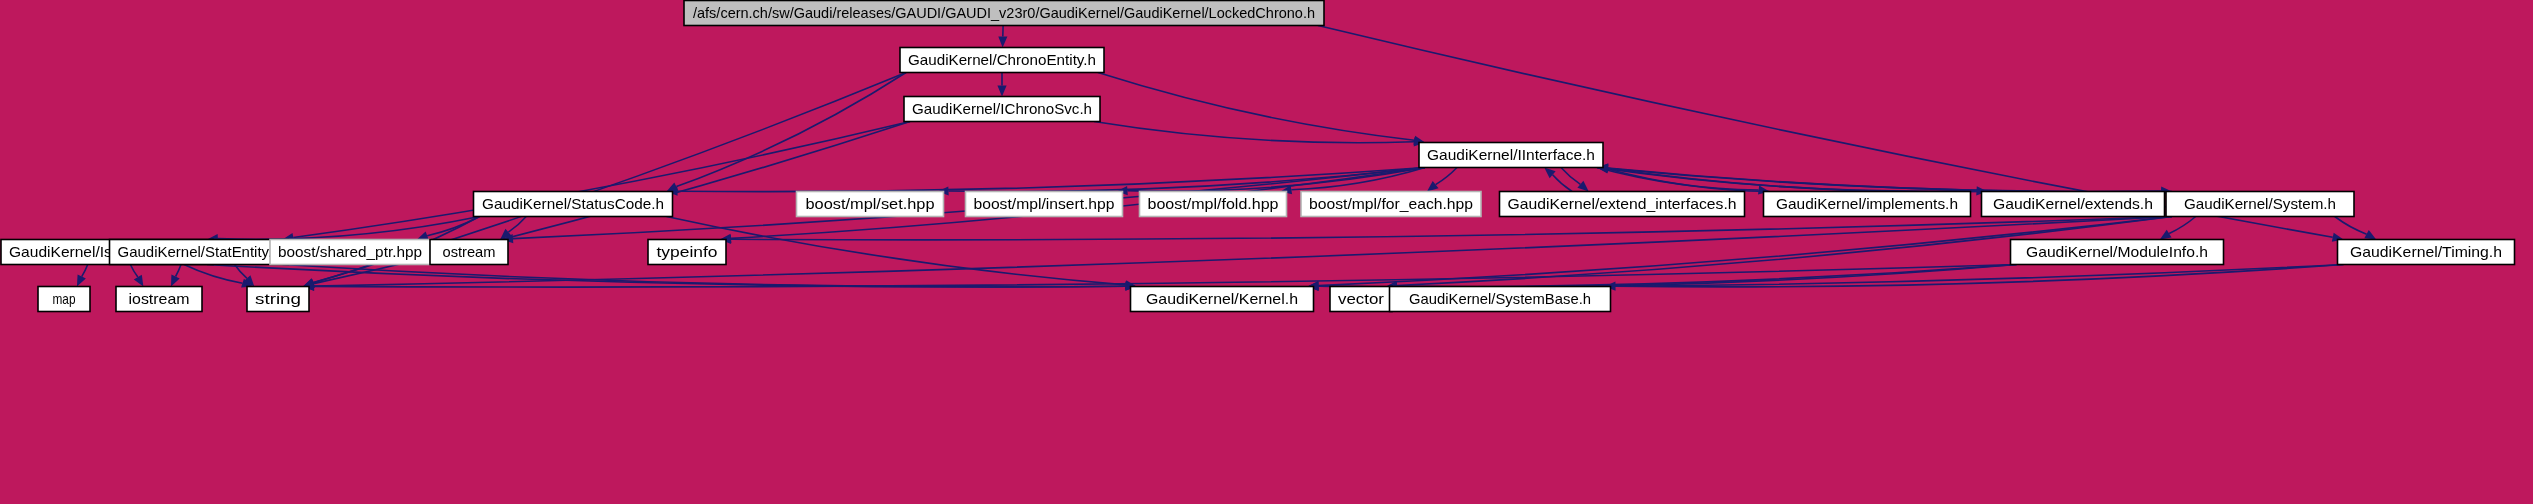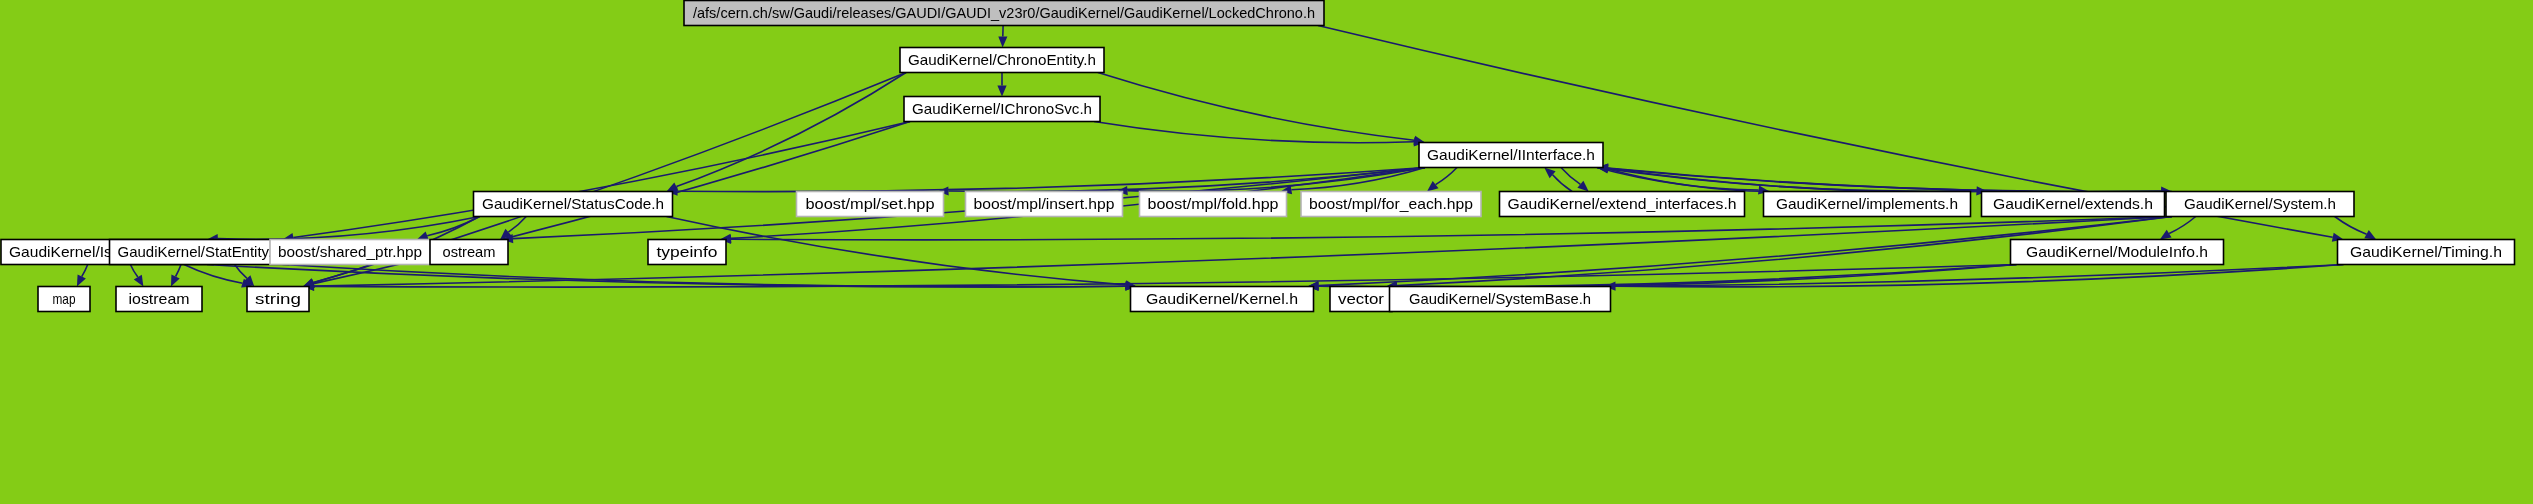--- a/index.html
+++ b/index.html
@@ -7,21 +7,21 @@
     padding: 0;
     background: #ffffff;
   }
   body {
     font-family: "Liberation Sans", sans-serif;
   }
   #graph-root {
     position: relative;
     width: 2533px;
     height: 504px;
-    background: #84cc16;
+    background: #be185d;
     overflow: hidden;
   }
   #graph-svg {
     display: block;
     width: 2533px;
     height: 504px;
   }
   .edge-line {
     fill: none;
     stroke: #1a1a6e;

